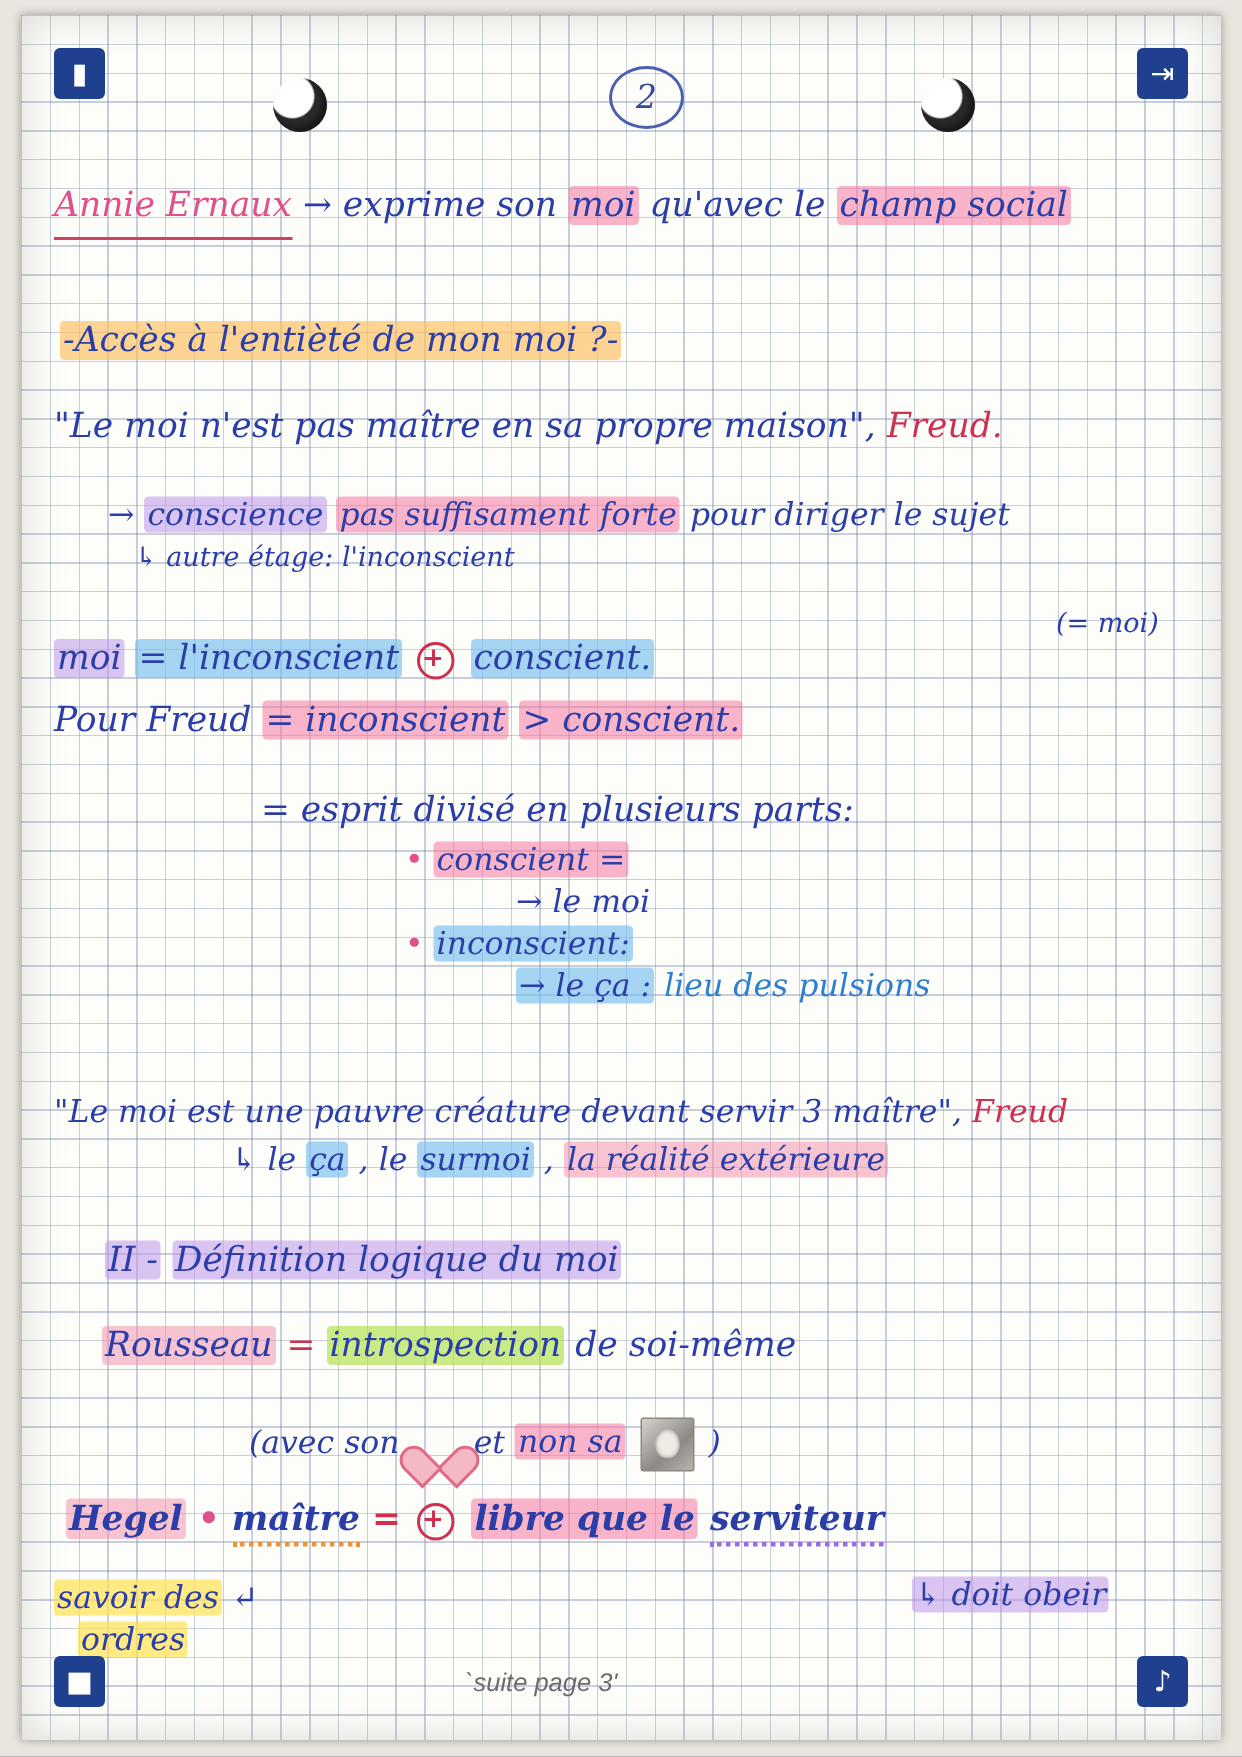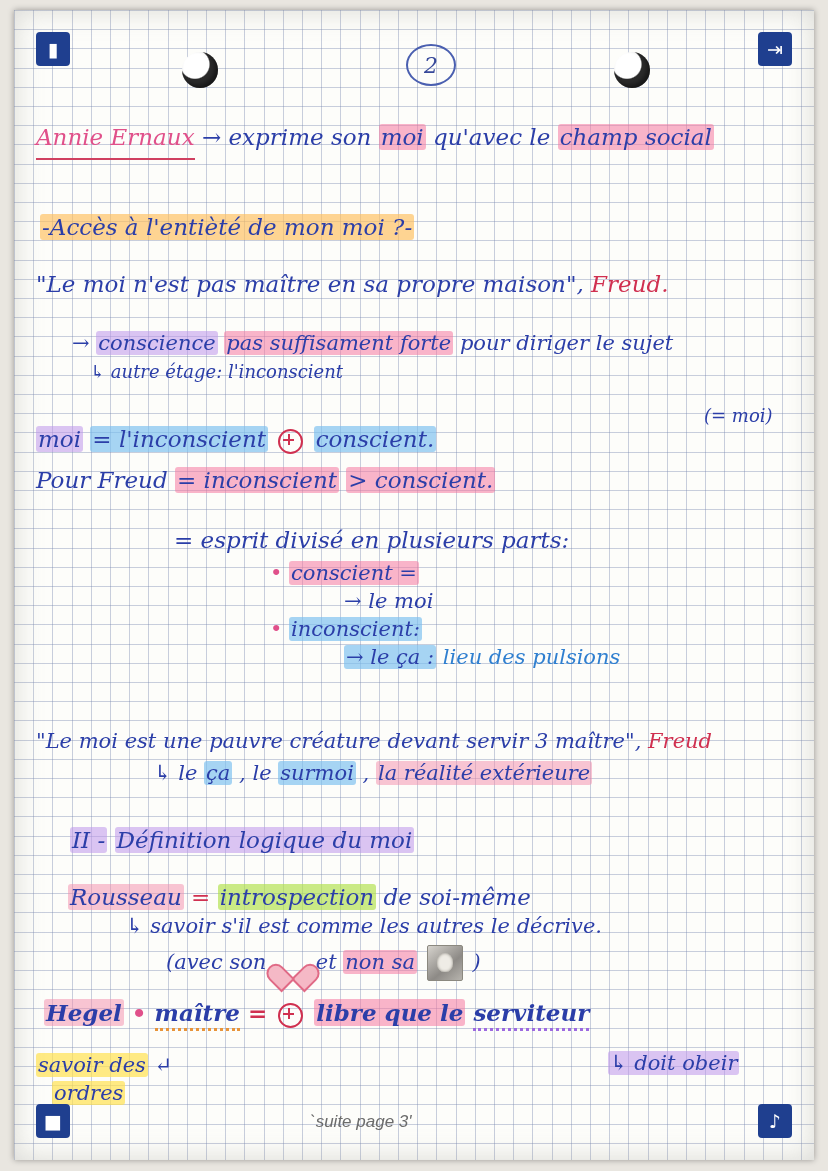--- a/index.html
+++ b/index.html
@@ -289,23 +289,20 @@
       <span class="hl-violet ink-blue">Définition logique du moi</span>
     </div>
 
     <div class="hw lg" style="left:54px; top:875px;">
       <span class="hl-rose ink-blue">Rousseau</span>
       <span class="ink-red">=</span>
       <span class="hl-green ink-blue">introspection</span>
       <span class="ink-blue">de soi-même</span>
     </div>
 
-    <div class="hw" style="left:112px; top:905px;">
-      <span class="ink-blue">↳ savoir s'il est comme les autres le décrive.</span>
-    </div>
 
     <div class="hw" style="left:152px; top:935px;">
       <span class="ink-blue">(avec son</span>
       <span class="heart"></span>
       <span class="ink-blue">et</span>
       <span class="hl-pink ink-blue">non sa</span>
       <span class="brainbox"></span>
       <span class="ink-blue">)</span>
     </div>
 

